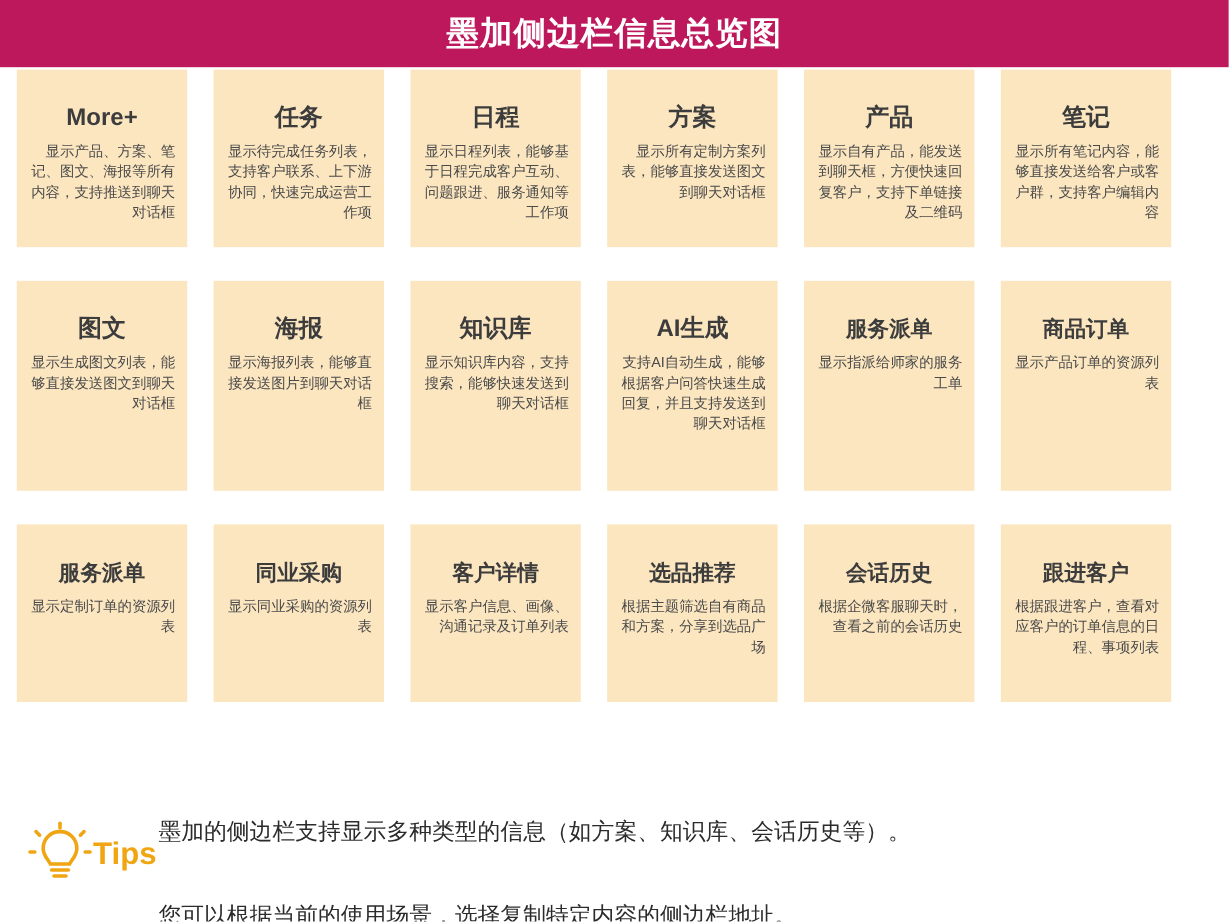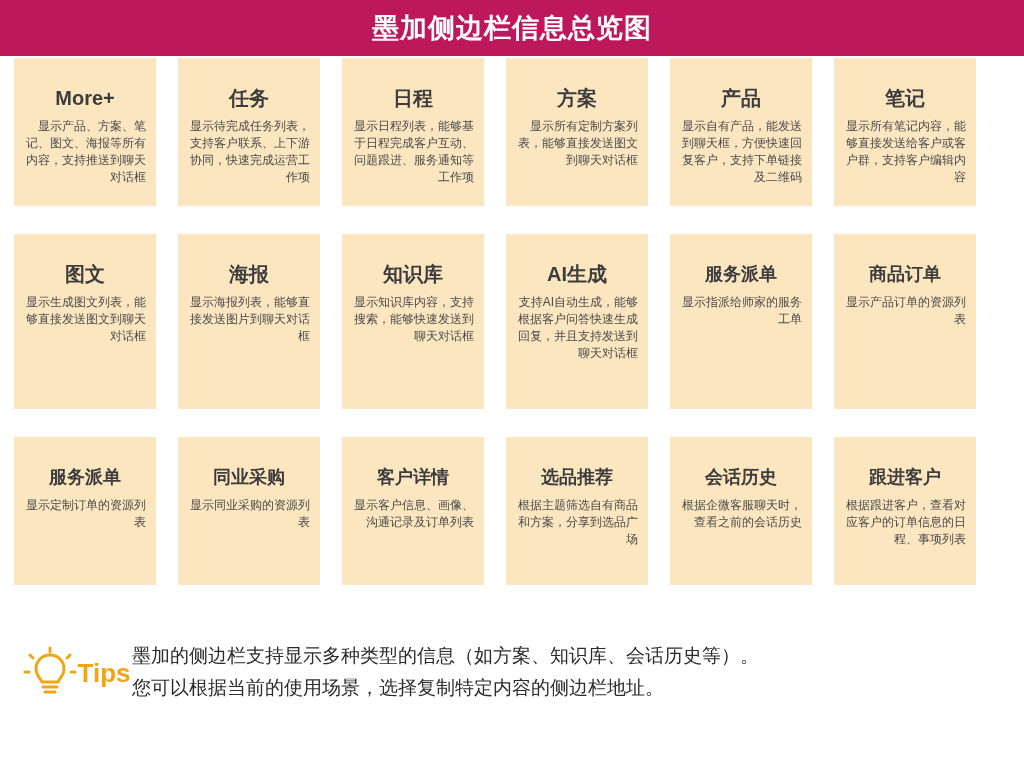--- a/index.html
+++ b/index.html
@@ -107,20 +107,21 @@
     margin-top: 2px;
   }
   .tips-text {
     margin-left: 10px;
     color: #2b2b2b;
     font-size: 19px;
     line-height: 32px;
   }
   .tips-line {
     white-space: nowrap;
+    margin-top: 38px;
   }
 </style>
 </head>
 <body>
 
 <div class="page">
 
   <div class="header-bar">
     <div class="header-title">墨加侧边栏信息总览图</div>
   </div>

